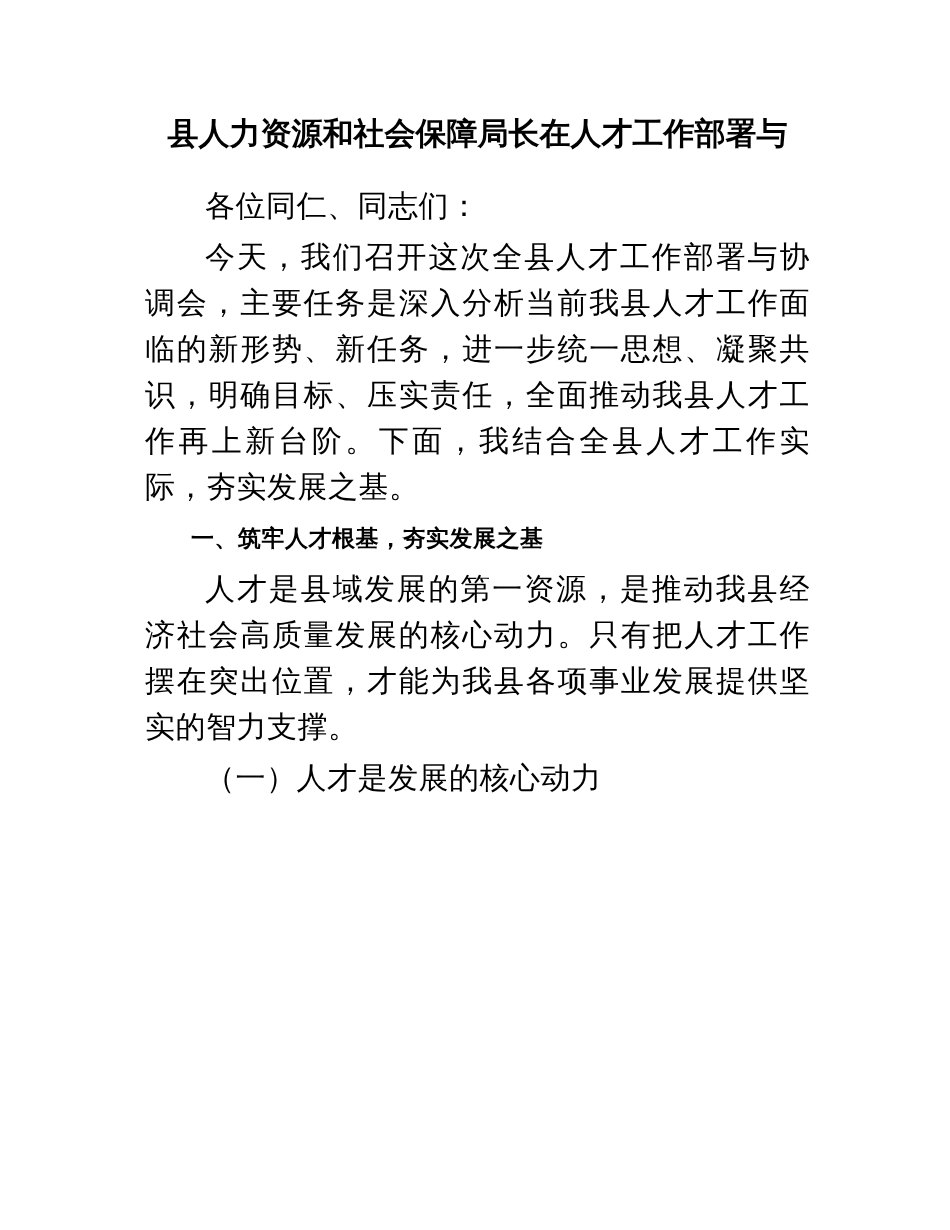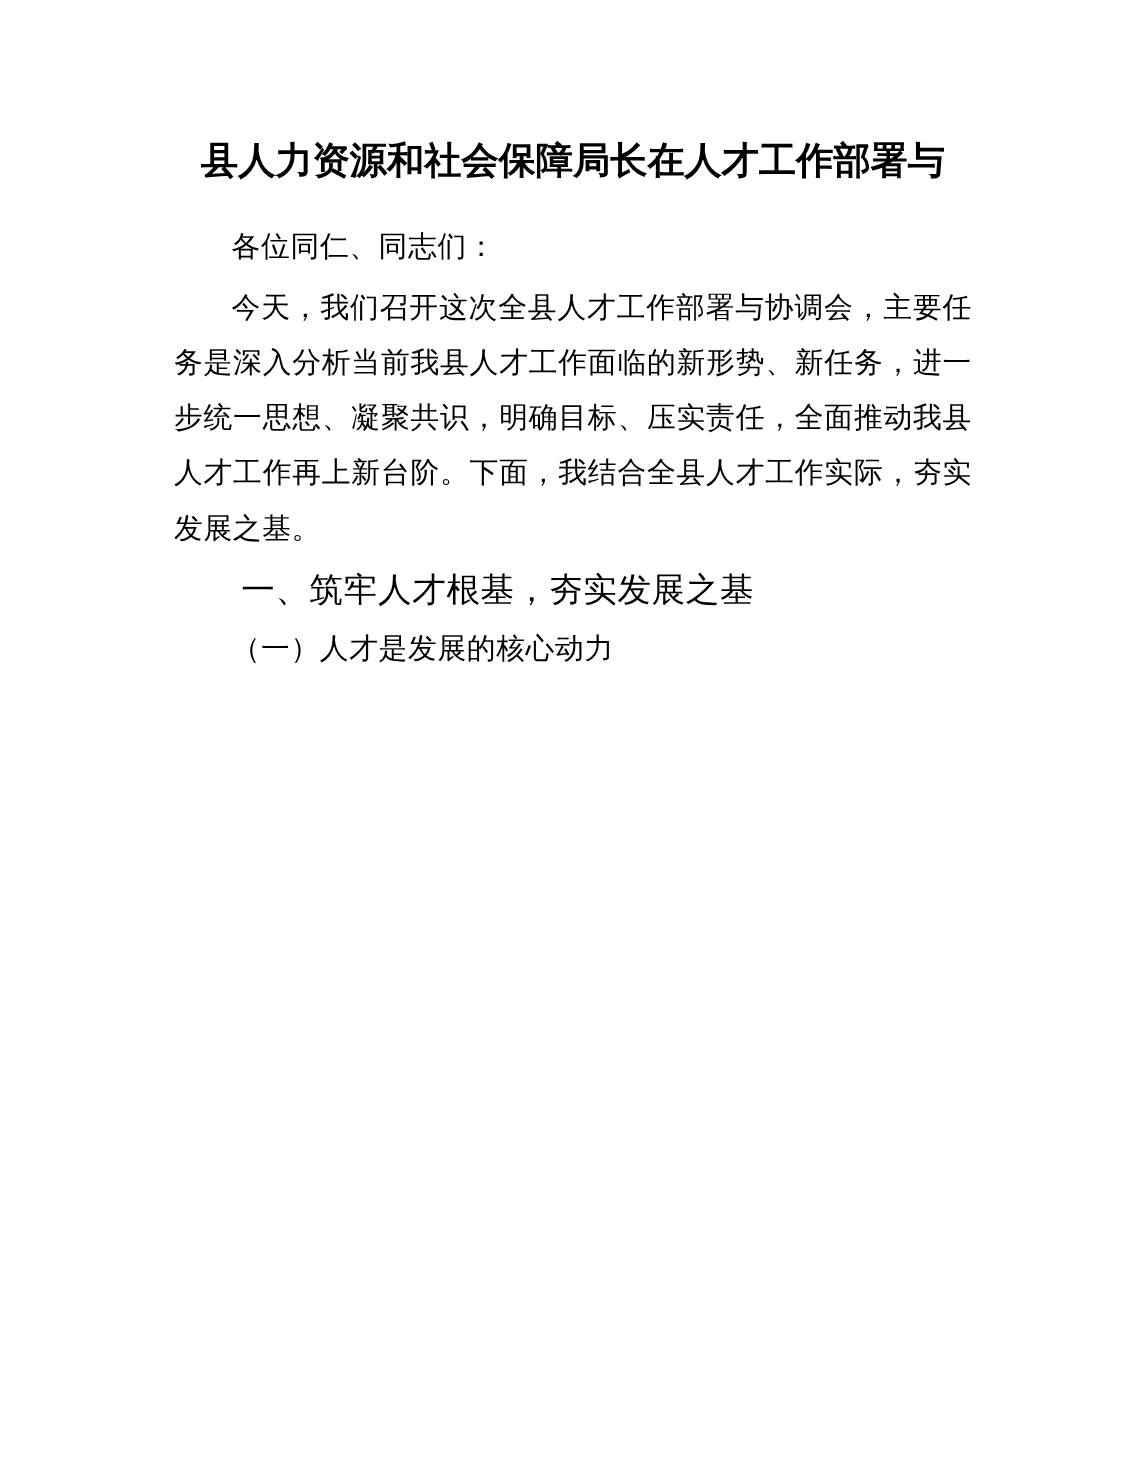--- a/index.html
+++ b/index.html
@@ -28,49 +28,49 @@
     font-size: 31px;
     line-height: 51px;
     text-align: center;
     margin: 0 0 24px 0;
   }
   .doc-title .title-line {
     white-space: nowrap;
     text-align: center;
   }
   .para {
-    font-size: 24px;
+    font-size: 30px;
     line-height: 46px;
     text-align: justify;
     text-indent: 2em;
     margin: 0 0 5px 0;
     letter-spacing: 0.5px;
   }
   .heading1 {
-    font-weight: normal;
+    font-weight: bold;
     font-family: "Liberation Sans", "DejaVu Sans", sans-serif;
-    font-size: 28px;
+    font-size: 23px;
   }
   .heading2 {
     font-weight: normal;
-    font-family: Liberation Mono, monospace;
   }
 </style>
 </head>
 <body>
 
 <div class="page">
 
   <h1 class="doc-title">
     <div class="title-line">县人力资源和社会保障局长在人才工作部署与</div>
   </h1>
 
   <p class="para">各位同仁、同志们：</p>
 
   <p class="para">今天，我们召开这次全县人才工作部署与协调会，主要任务是深入分析当前我县人才工作面临的新形势、新任务，进一步统一思想、凝聚共识，明确目标、压实责任，全面推动我县人才工作再上新台阶。下面，我结合全县人才工作实际，夯实发展之基。</p>
 
   <p class="para heading1">一、筑牢人才根基，夯实发展之基</p>
 
+  <p class="para">人才是县域发展的第一资源，是推动我县经济社会高质量发展的核心动力。只有把人才工作摆在突出位置，才能为我县各项事业发展提供坚实的智力支撑。</p>
 
   <p class="para heading2">（一）人才是发展的核心动力</p>
 
 
 </div>
 
 </body></html>

